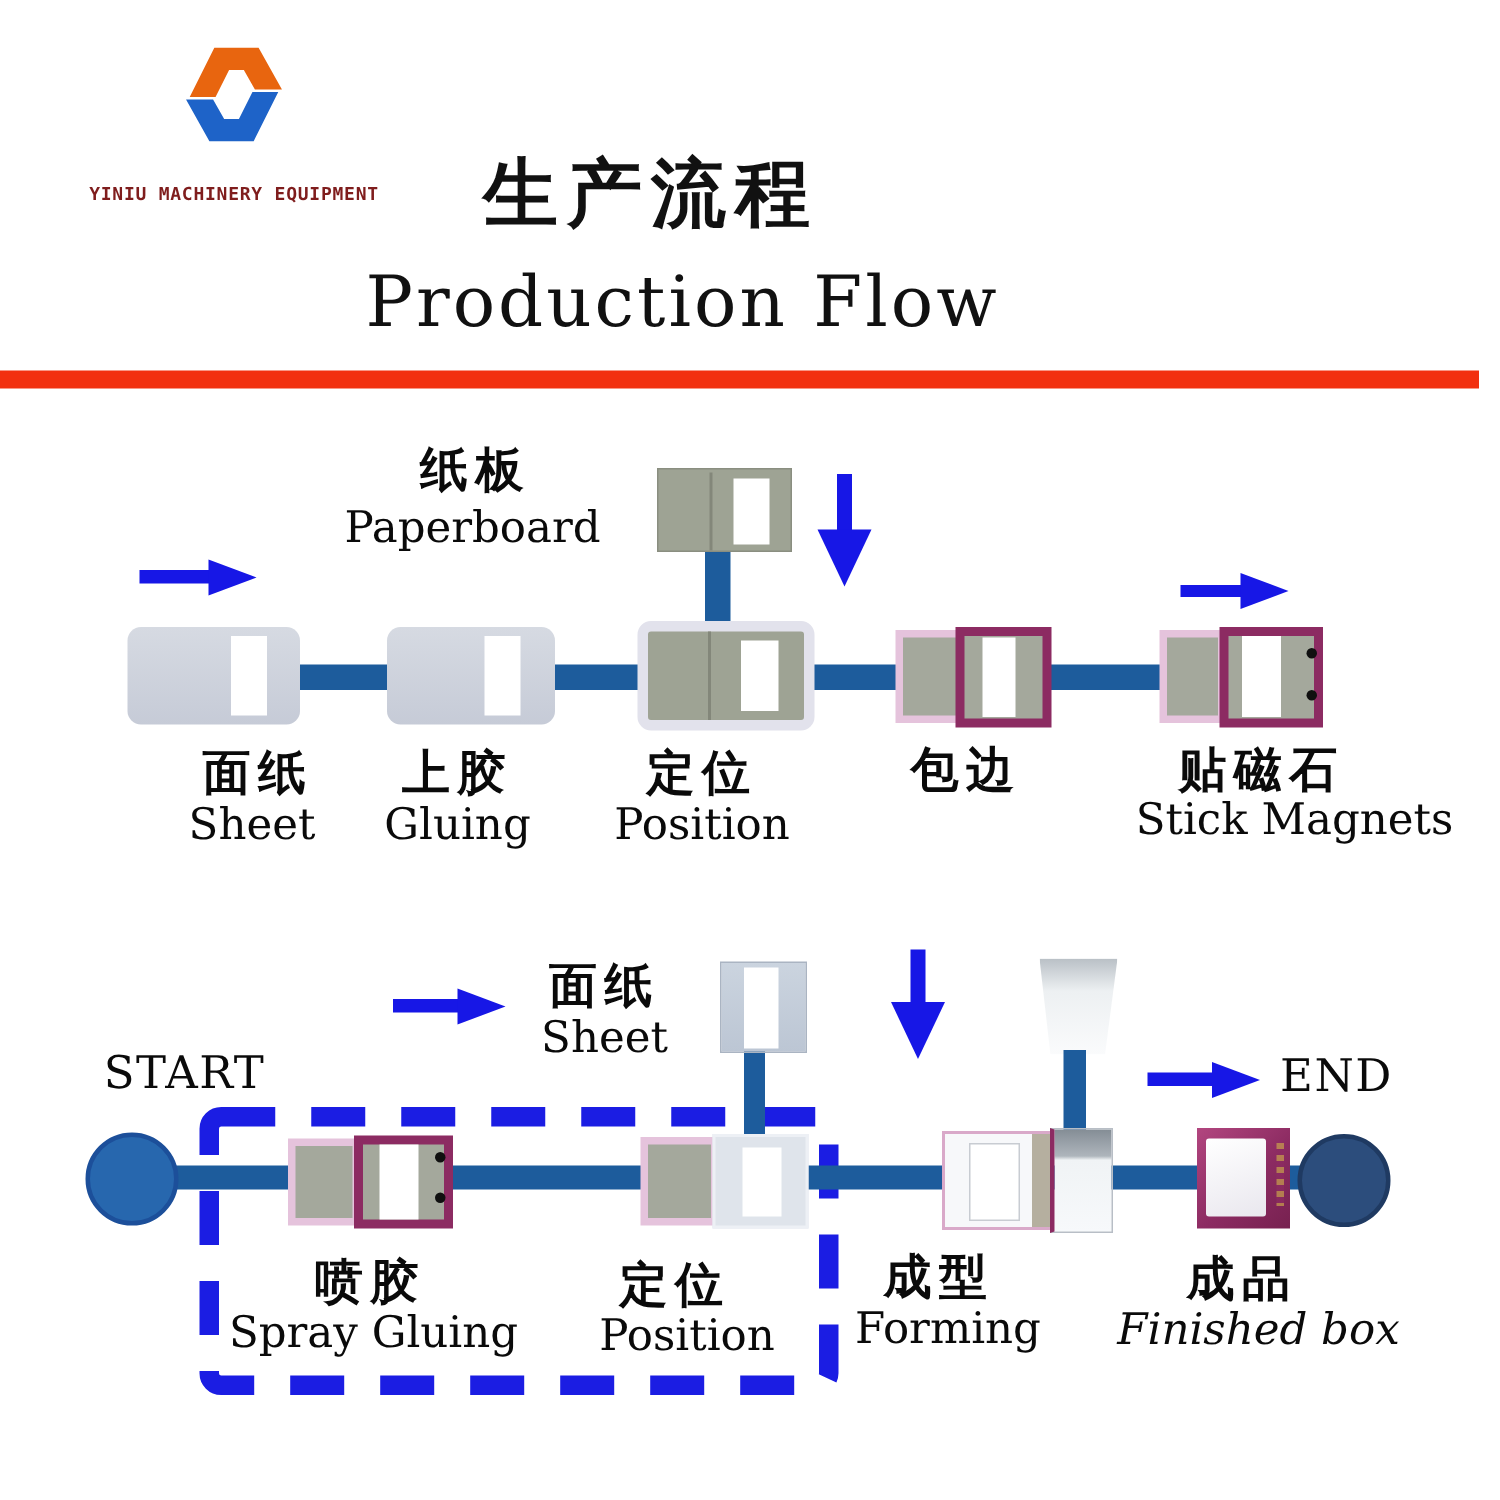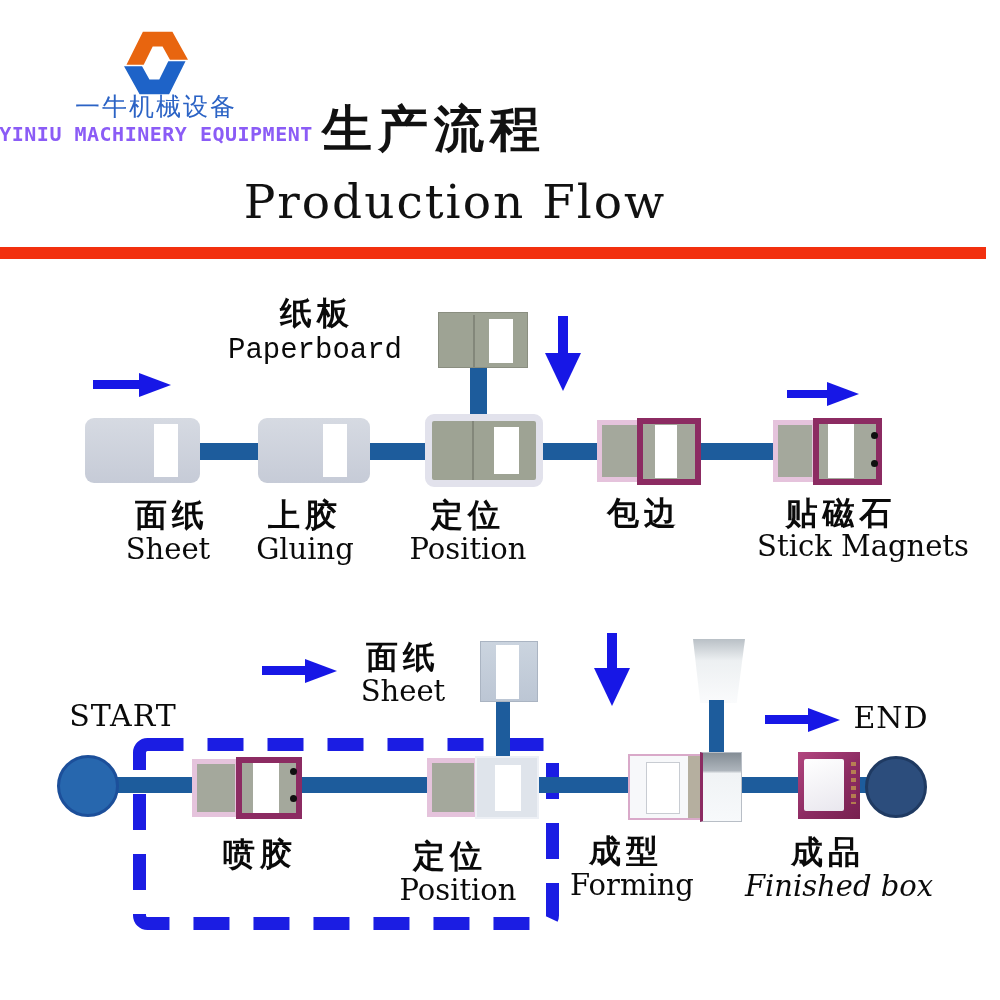--- a/index.html
+++ b/index.html
@@ -6,21 +6,21 @@
   .canvas { position:relative; width:1000px; height:1000px; background:#ffffff; overflow:hidden;
             font-family:"DejaVu Serif","Liberation Serif",serif; }
 
   
   .logo-svg { position:absolute; left:93px; top:22px; width:126px; height:82px; }
   .logo-cn { position:absolute; left:156px; top:90px; transform:translateX(-50%);
              font-family:"DejaVu Sans","Liberation Sans",sans-serif;
              font-size:25px; color:#2B63C5; letter-spacing:2px; white-space:nowrap; }
   .logo-en { position:absolute; left:156px; top:122px; transform:translateX(-50%);
              font-family:"DejaVu Sans Mono","Liberation Mono",monospace; font-weight:bold;
-             font-size:20px; color:#8b5cf6; letter-spacing:0.5px; white-space:nowrap; }
+             font-size:12px; color:#7f1d1d; letter-spacing:0.5px; white-space:nowrap; }
   .title-cn { position:absolute; left:434px; top:96px; transform:translateX(-50%);
               font-size:50px; font-weight:bold; color:#111; letter-spacing:6px; white-space:nowrap; }
   .title-en { position:absolute; left:455px; top:174px; transform:translateX(-50%);
               font-size:47px; color:#111; letter-spacing:2px; white-space:nowrap;text-align:right; }
   .red-bar { position:absolute; left:0; top:247px; width:986px; height:12px; background:#F2300F; }
 
   
   .conveyor { position:absolute; background:#1D5C9C; z-index:2; }
   .machine  { position:absolute; z-index:3; }
   .m-gray   { background:linear-gradient(180deg,#D6DAE2 0%,#C6CBD7 100%); border-radius:9px; }
@@ -76,30 +76,29 @@
 </style>
 </head>
 <body>
 
 <div class="canvas">
 
   <svg class="logo-svg" viewBox="0 0 120 100">
     <path d="M24,52 L44,12 L80,12 L99,46 L77,46 L68,30 L56,30 L45,52 Z" fill="#E8650F"></path>
     <path d="M96,48 L76,88 L40,88 L21,54 L43,54 L52,70 L64,70 L75,48 Z" fill="#1E63C8"></path>
   </svg>
-  <div class="logo-cn">一牛机械设备</div>
   <div class="logo-en">YINIU MACHINERY EQUIPMENT</div>
   <div class="title-cn">生产流程</div>
   <div class="title-en">Production Flow</div>
   <div class="red-bar"></div>
 
   <div class="conveyor" style="left:105px; top:443px; width:762px; height:17px;"></div>
 
   <div class="lbl-cn" style="left:317px; top:297px;">纸板</div>
-  <div class="lbl-en" style="left:315px; top:336px;font-family:Liberation Mono, monospace;">Paperboard</div>
+  <div class="lbl-en" style="left:315px; top:336px;">Paperboard</div>
   <div class="machine m-plain-green" style="left:438px; top:312px; width:90px; height:56px;">
     <div class="seam" style="left:34px; top:2px; height:52px;"></div>
     <div class="win" style="left:50px; top:6px; width:24px; height:44px;"></div>
   </div>
   <div class="conveyor" style="left:470px; top:364px; width:17px; height:60px;"></div>
 
   <div class="arrow">
     <div class="shaft-h" style="left:93px; top:380px; width:48px; height:9px;"></div>
     <div class="head-right" style="left:139px; top:373px;"></div>
   </div>
@@ -214,21 +213,22 @@
       <div class="tan-strip" style="left:58px; top:0; width:12px; height:62px;"></div>
     </div>
     <div class="box3d" style="left:72px; top:0; width:42px; height:70px;"></div>
   </div>
 
   <div class="finished machine" style="left:798px; top:752px; width:62px; height:67px;">
     <div class="fwin"></div>
     <div class="gold"></div>
   </div>
 
-  <div class="lbl-cn" style="left:247px; top:838px;margin-left:13px;">喷胶</div>
+  <div class="lbl-cn" style="left:247px; top:838px;">喷胶</div>
+  <div class="lbl-en" style="left:249px; top:873px;">Spray Gluing</div>
   <div class="lbl-cn" style="left:450px; top:840px;">定位</div>
   <div class="lbl-en" style="left:458px; top:875px;">Position</div>
   <div class="lbl-cn" style="left:626px; top:835px;">成型</div>
   <div class="lbl-en" style="left:632px; top:870px;">Forming</div>
   <div class="lbl-cn" style="left:828px; top:836px;">成品</div>
   <div class="lbl-en" style="left:839px; top:871px;font-style:italic;">Finished box</div>
 
 </div>
 
 </body></html>

